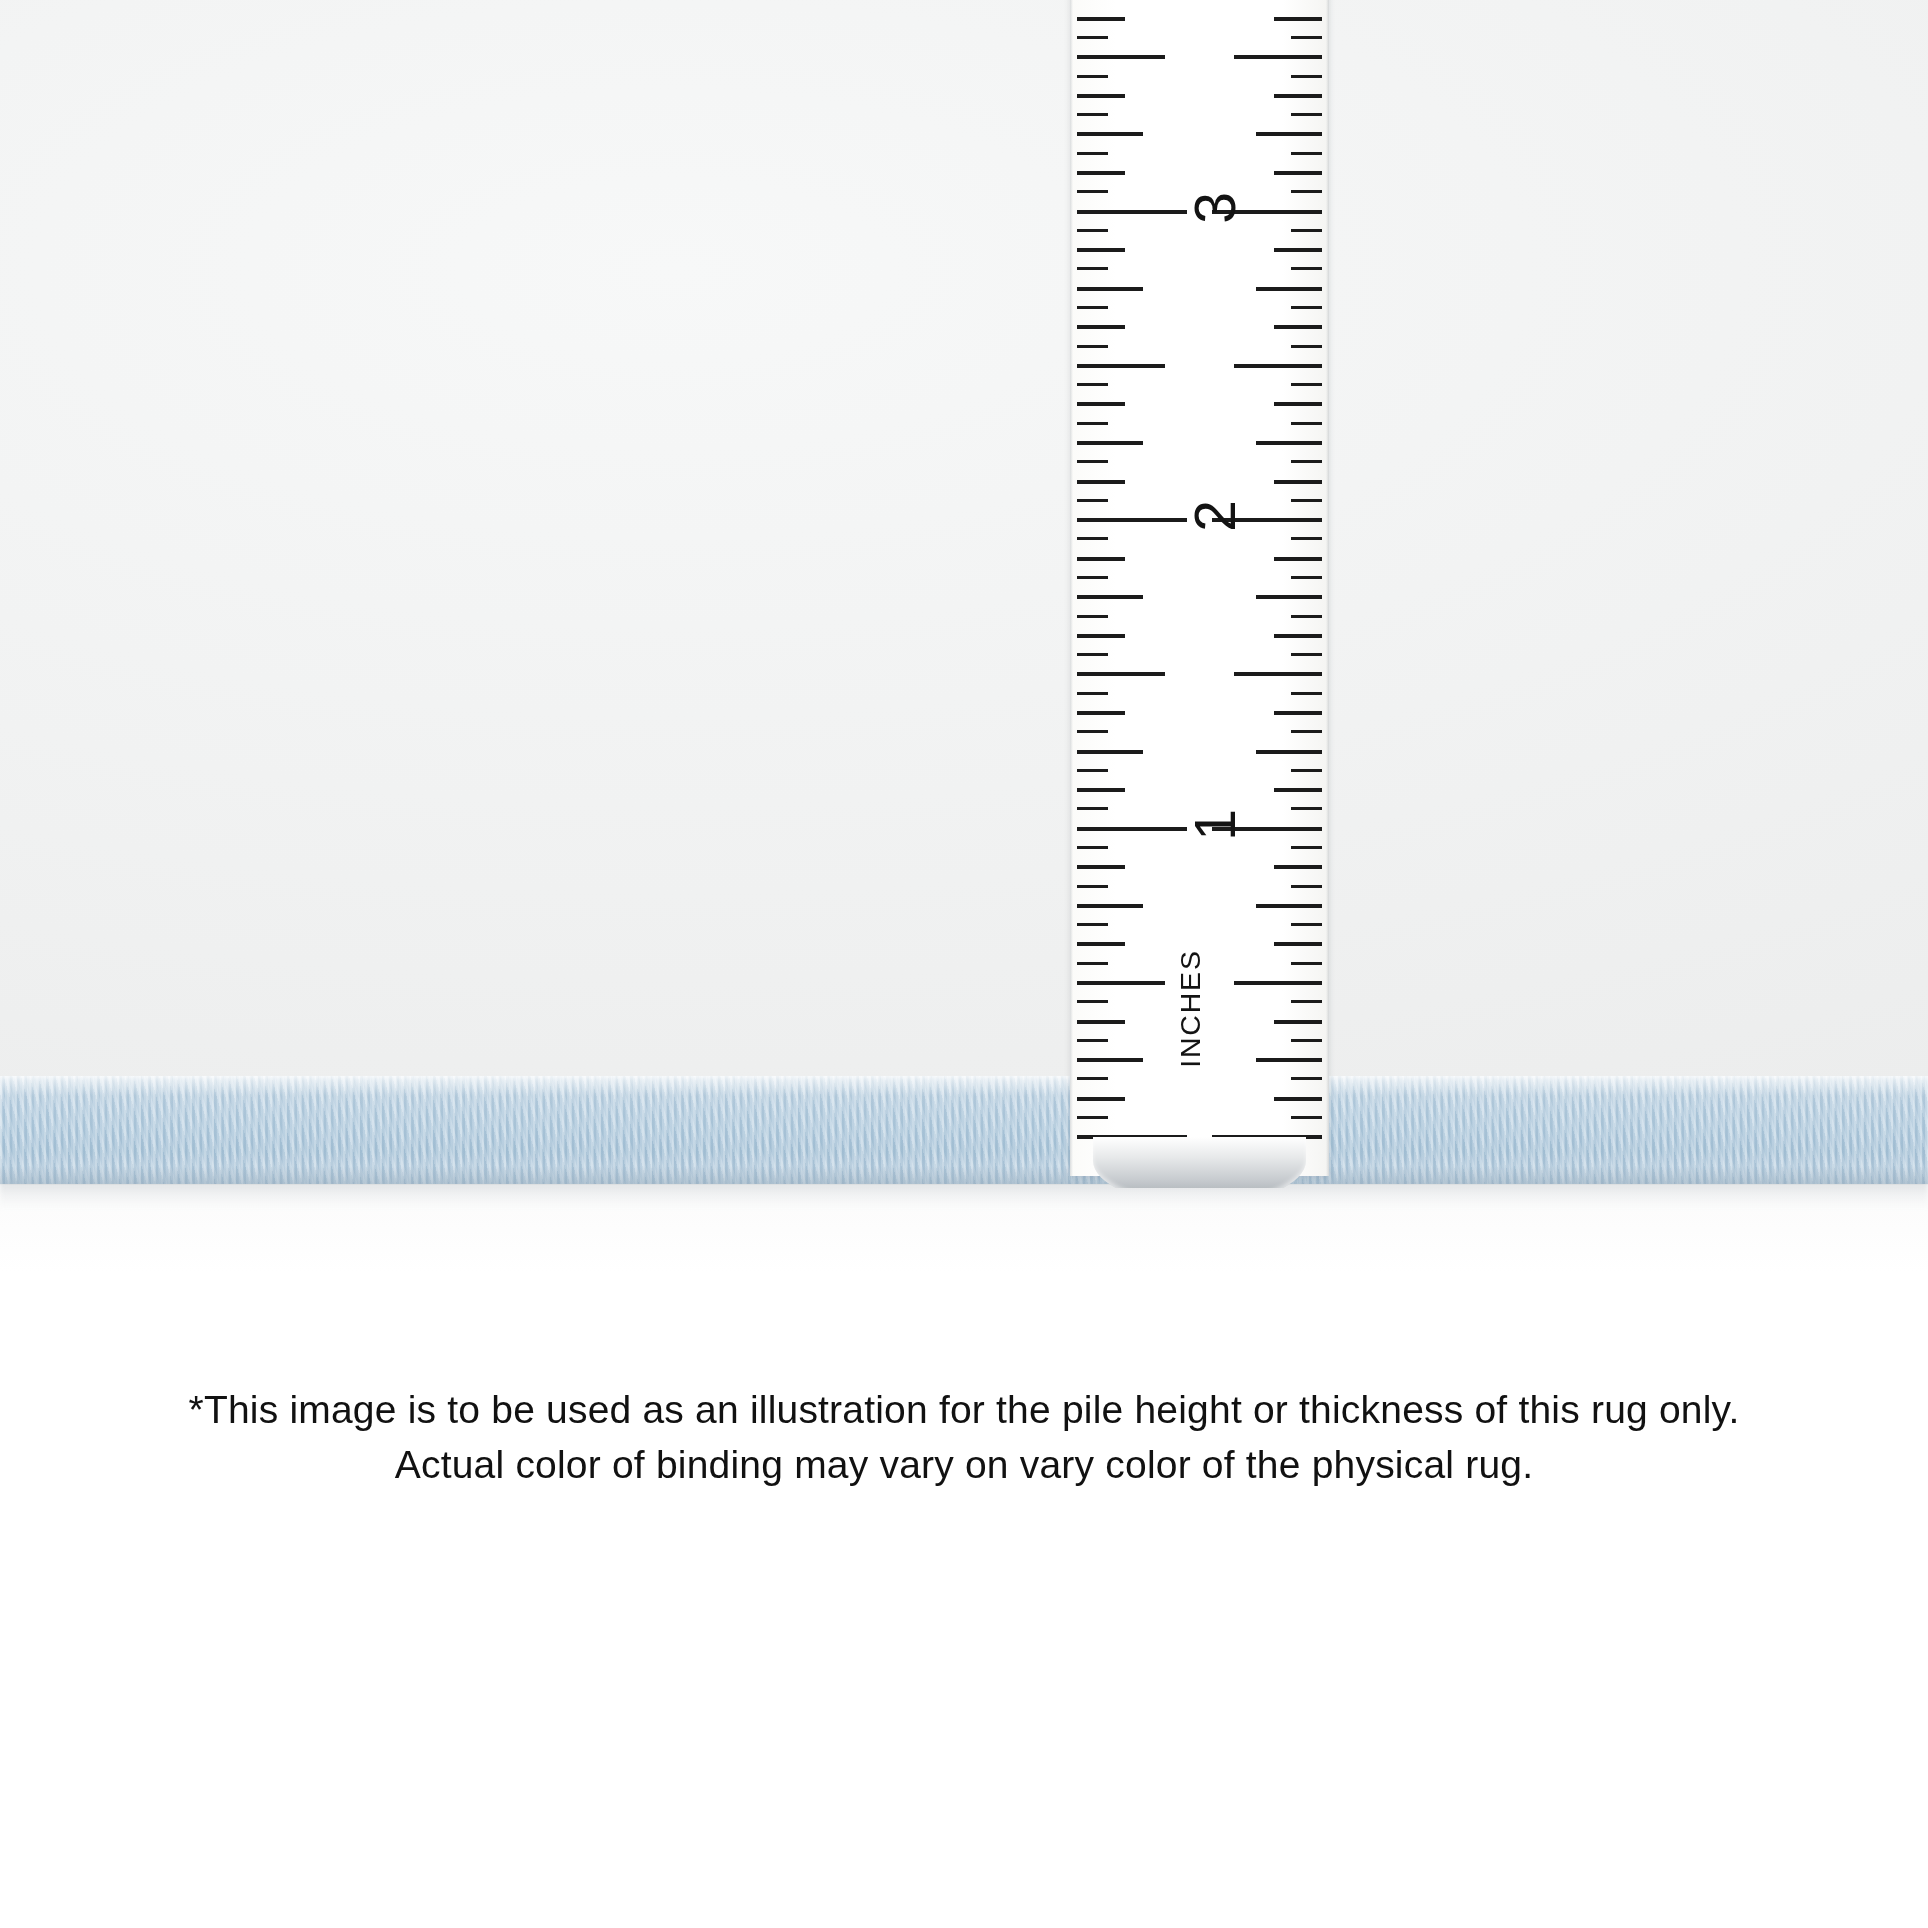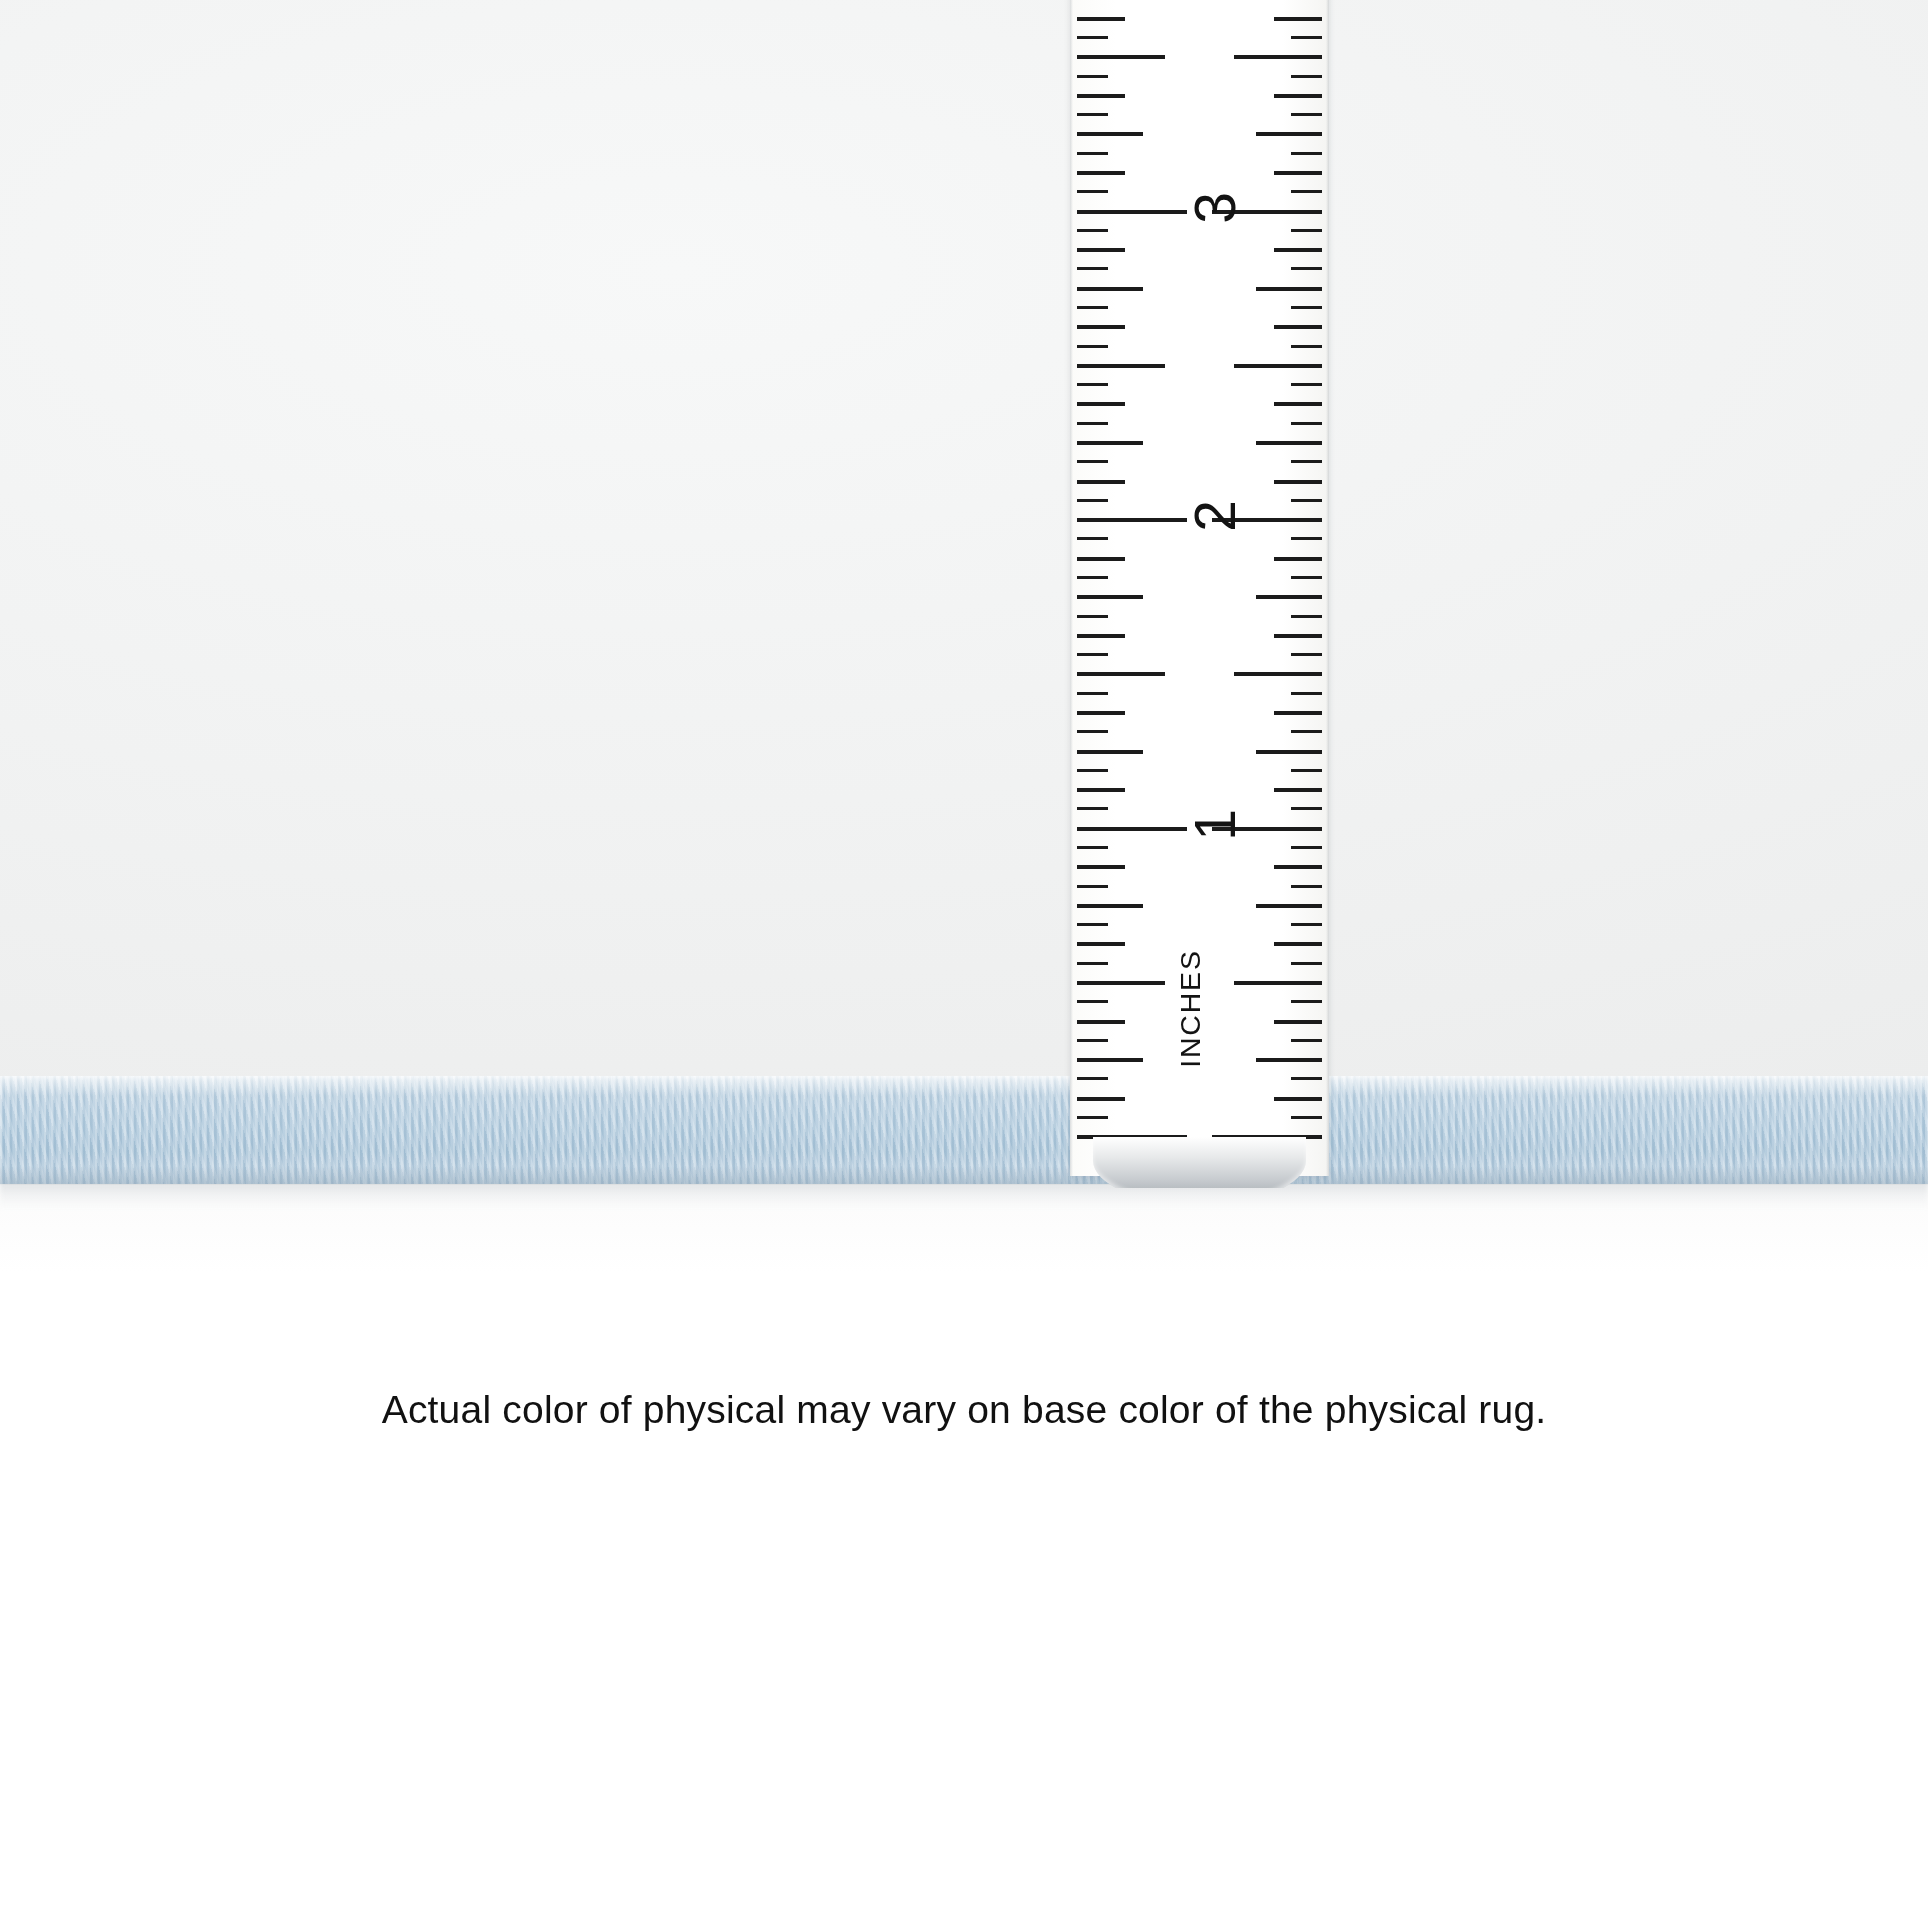--- a/index.html
+++ b/index.html
@@ -373,17 +373,18 @@
       <div class="unit-label" id="unit-label" style="left: 61px; top: 1001px;">INCHES</div>
     </div>
 
     <div class="ruler-tip">
       <div class="ruler-tip-metal"></div>
     </div>
 
   </div>
 
   <div class="caption">
-    <span class="line">Actual color of physical may vary on base color of the physical rug.</span>
+    <span class="line">*This image is to be used as an illustration for the pile height or thickness of this rug only.</span>
+    <span class="line">Actual color of binding may vary on vary color of the physical rug.</span>
   </div>
 
 </div>
 
 
 </body></html>

